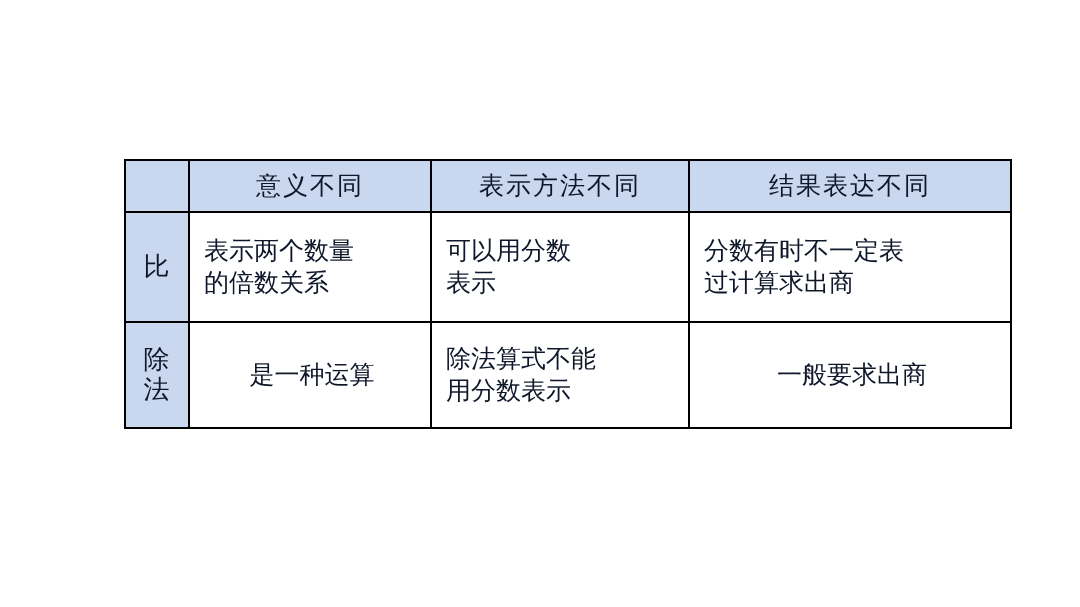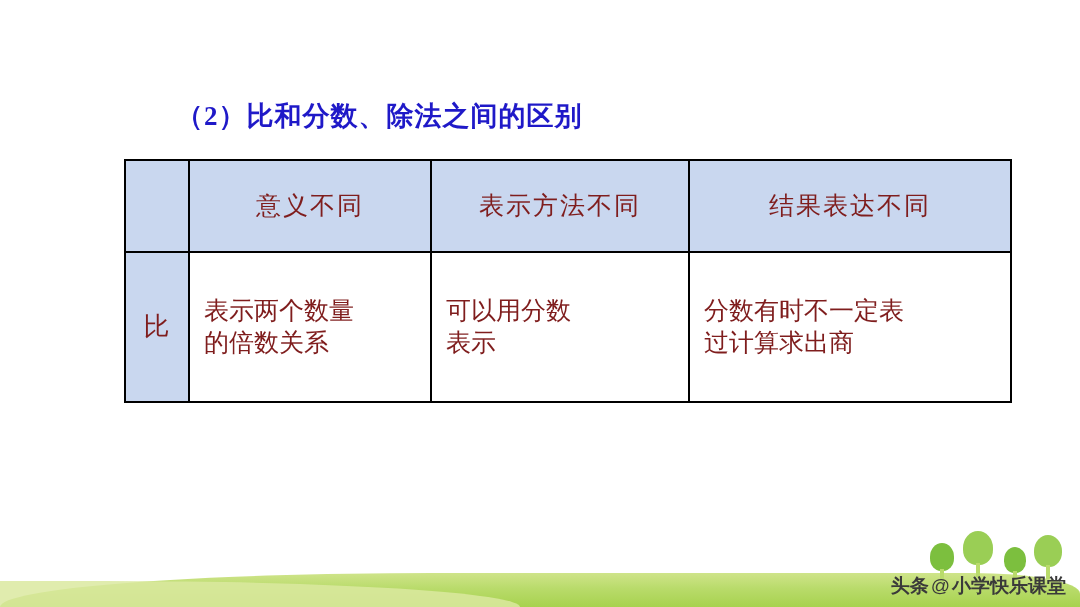--- a/index.html
+++ b/index.html
@@ -42,23 +42,23 @@
     width: 886px;
   }
   table.compare {
     border-collapse: collapse;
     width: 886px;
     table-layout: fixed;
   }
   table.compare td, table.compare th {
     border: 2px solid #000000;
     vertical-align: middle;
-    padding: 20px 6px;
+    padding: 0 6px;
     font-size: 25px;
-    color: #7f1d1d;
+    color: #0f172a;
     line-height: 1.28;
     font-weight: normal;
     text-align: center;
   }
   
   col.c0 { width: 64px; }
   col.c1 { width: 242px; }
   col.c2 { width: 258px; }
   col.c3 { width: 322px; }
 
@@ -160,21 +160,20 @@
   .watermark .wm-sep {
     font-weight: normal;
     margin: 0 2px;
   }
 </style>
 </head>
 <body>
 
 <div class="slide">
 
-  <div class="slide-title">（2）比和分数、除法之间的区别</div>
 
   <div class="table-wrap">
     <table class="compare">
       <colgroup>
         <col class="c0">
           <col class="c1">
           <col class="c2">
           <col class="c3">
       </colgroup>
       <thead>
@@ -196,45 +195,33 @@
           <td class="body-cell">
             <span class="cell-line">可以用分数</span>
             <span class="cell-line">表示</span>
           </td>
           <td class="body-cell">
             <span class="cell-line">分数有时不一定表</span>
             <span class="cell-line">过计算求出商</span>
           </td>
         </tr>
 
+        <tr class="r2">
+          <td class="rowhead">除法</td>
+          <td class="body-cell center">
+            <span class="cell-line">是一种运算</span>
+          </td>
+          <td class="body-cell">
+            <span class="cell-line">除法算式不能</span>
+            <span class="cell-line">用分数表示</span>
+          </td>
+          <td class="body-cell center">
+            <span class="cell-line">一般要求出商</span>
+          </td>
+        </tr>
 
 
       </tbody>
     </table>
   </div>
 
-  <div class="footer-band">
-    <div class="grass"></div>
-    <div class="grass2"></div>
-
-    <div class="tree t1">
-      <div class="crown"></div>
-      <div class="trunk"></div>
-    </div>
-    <div class="tree t2">
-      <div class="crown"></div>
-      <div class="trunk"></div>
-    </div>
-    <div class="tree t3">
-      <div class="crown"></div>
-      <div class="trunk"></div>
-    </div>
-    <div class="tree t4">
-      <div class="crown"></div>
-      <div class="trunk"></div>
-    </div>
-
-    <div class="watermark">
-      <span>头条</span><span class="wm-sep">@</span><span>小学快乐课堂</span>
-    </div>
-  </div>
 
 </div>
 
 </body></html>

